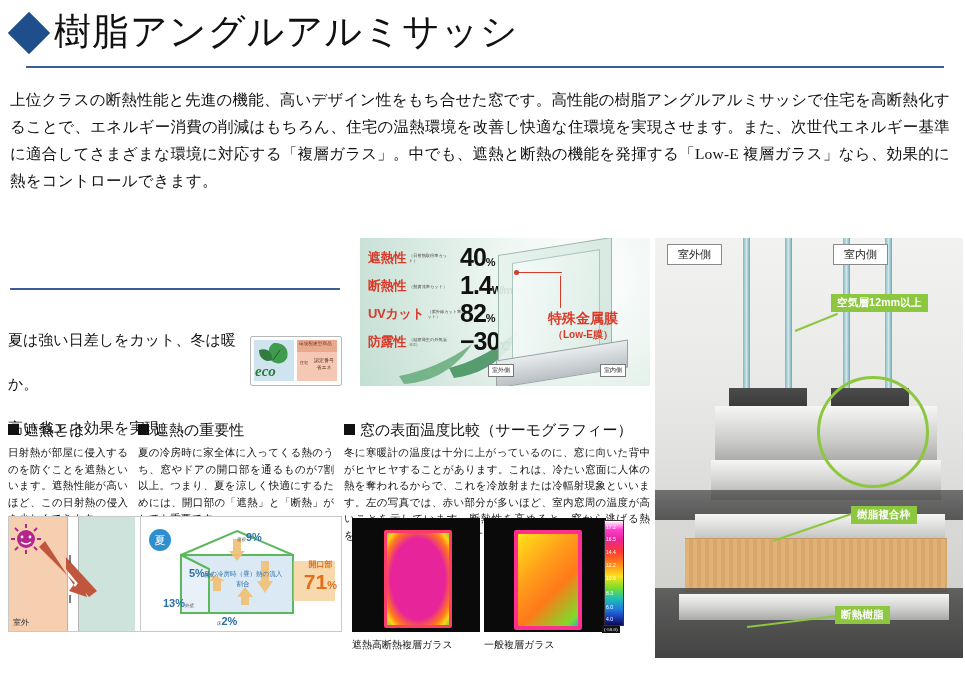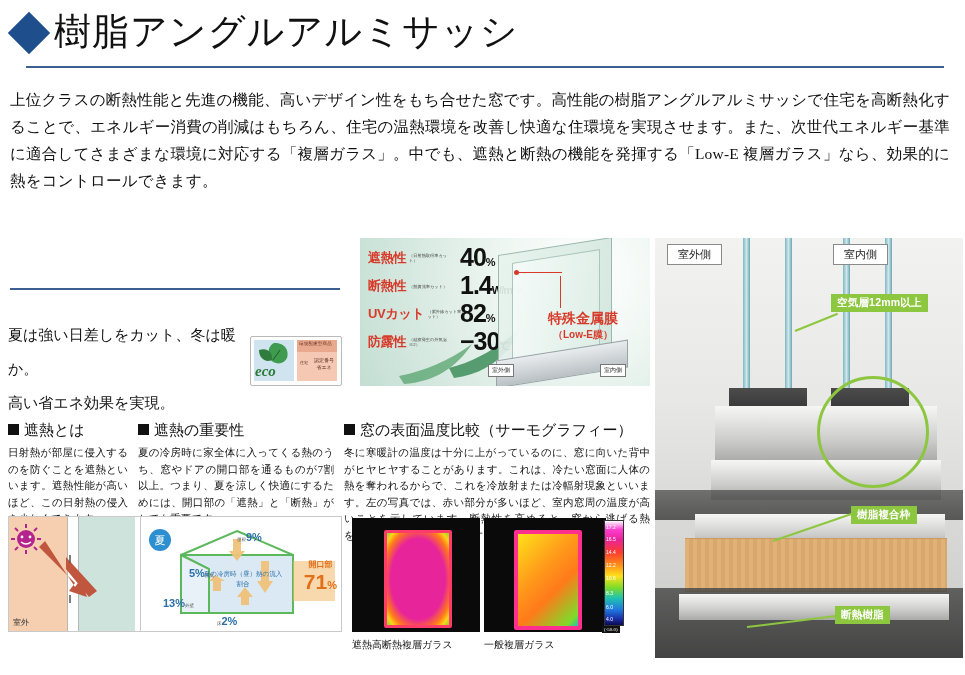--- a/index.html
+++ b/index.html
@@ -36,21 +36,21 @@
   }
 
   
   .sec-head{position:absolute;left:8px;top:240px;width:345px;}
   .sq{display:inline-block;width:19px;height:19px;background:#1f4e8c;
       vertical-align:-2px;margin-right:4px;}
   .sec-title{font-size:26px;line-height:32px;white-space:nowrap;}
   .sec-rule{position:absolute;left:10px;top:288px;width:330px;height:2px;background:#3b5f93;}
 
   .lead{position:absolute;left:8px;top:318px;width:250px;
-        font-size:15px;line-height:34px;}
+        font-size:15px;line-height:44px;}
 
   
   .eco{
     position:absolute;left:250px;top:336px;width:90px;height:48px;
     border:1px solid #b9b9b9;background:#fdfdfd;border-radius:2px;
     overflow:hidden;
   }
   .eco-left{position:absolute;left:3px;top:3px;width:40px;height:41px;
             background:#cfe4ee;}
   .eco-leafwrap{position:absolute;left:5px;top:4px;width:34px;height:26px;}

